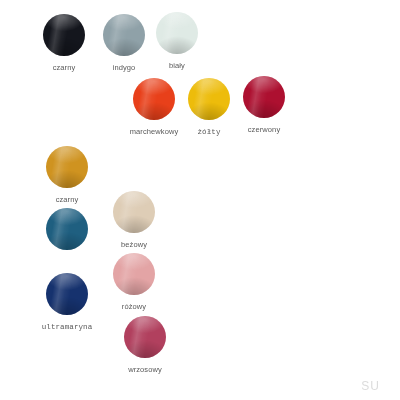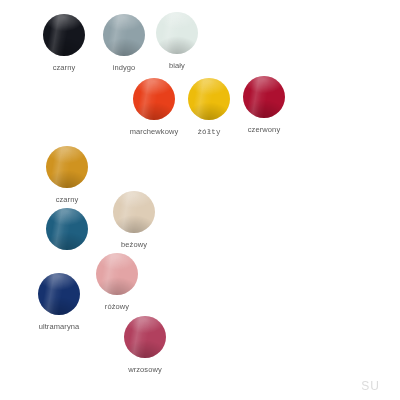--- a/index.html
+++ b/index.html
@@ -109,25 +109,25 @@
         <div class="swatch-dot" style="background-color: rgb(207, 147, 32);"></div>
         <div class="swatch-label" style="color: rgb(89, 89, 89);">czarny</div>
       </div>
       <div class="swatch-group" style="left: 95px; top: 191px;">
         <div class="swatch-dot" style="background-color: rgb(222, 205, 182);"></div>
         <div class="swatch-label" style="color: rgb(89, 89, 89);">beżowy</div>
       </div>
       <div class="swatch-group" style="left: 28px; top: 208px;">
         <div class="swatch-dot" style="background-color: rgb(31, 95, 128);"></div>
       </div>
-      <div class="swatch-group" style="left: 78px; top: 253px;">
+      <div class="swatch-group" style="left: 95px; top: 253px;">
         <div class="swatch-dot" style="background-color: rgb(227, 164, 165);"></div>
         <div class="swatch-label" style="color: rgb(89, 89, 89);">różowy</div>
       </div>
-      <div class="swatch-group" style="left: 20px; top: 273px;">
+      <div class="swatch-group" style="left: 28px; top: 273px; font-family: Liberation Mono, monospace;">
         <div class="swatch-dot" style="background-color: rgb(22, 50, 110);"></div>
         <div class="swatch-label" style="color: rgb(89, 89, 89);">ultramaryna</div>
       </div>
       <div class="swatch-group" style="left: 106px; top: 316px;">
         <div class="swatch-dot" style="background-color: rgb(177, 64, 94);"></div>
         <div class="swatch-label" style="color: rgb(89, 89, 89);">wrzosowy</div>
       </div>
     </div>
   <div id="watermark" style="color: rgb(220, 220, 220);">SU</div>
 </div>

